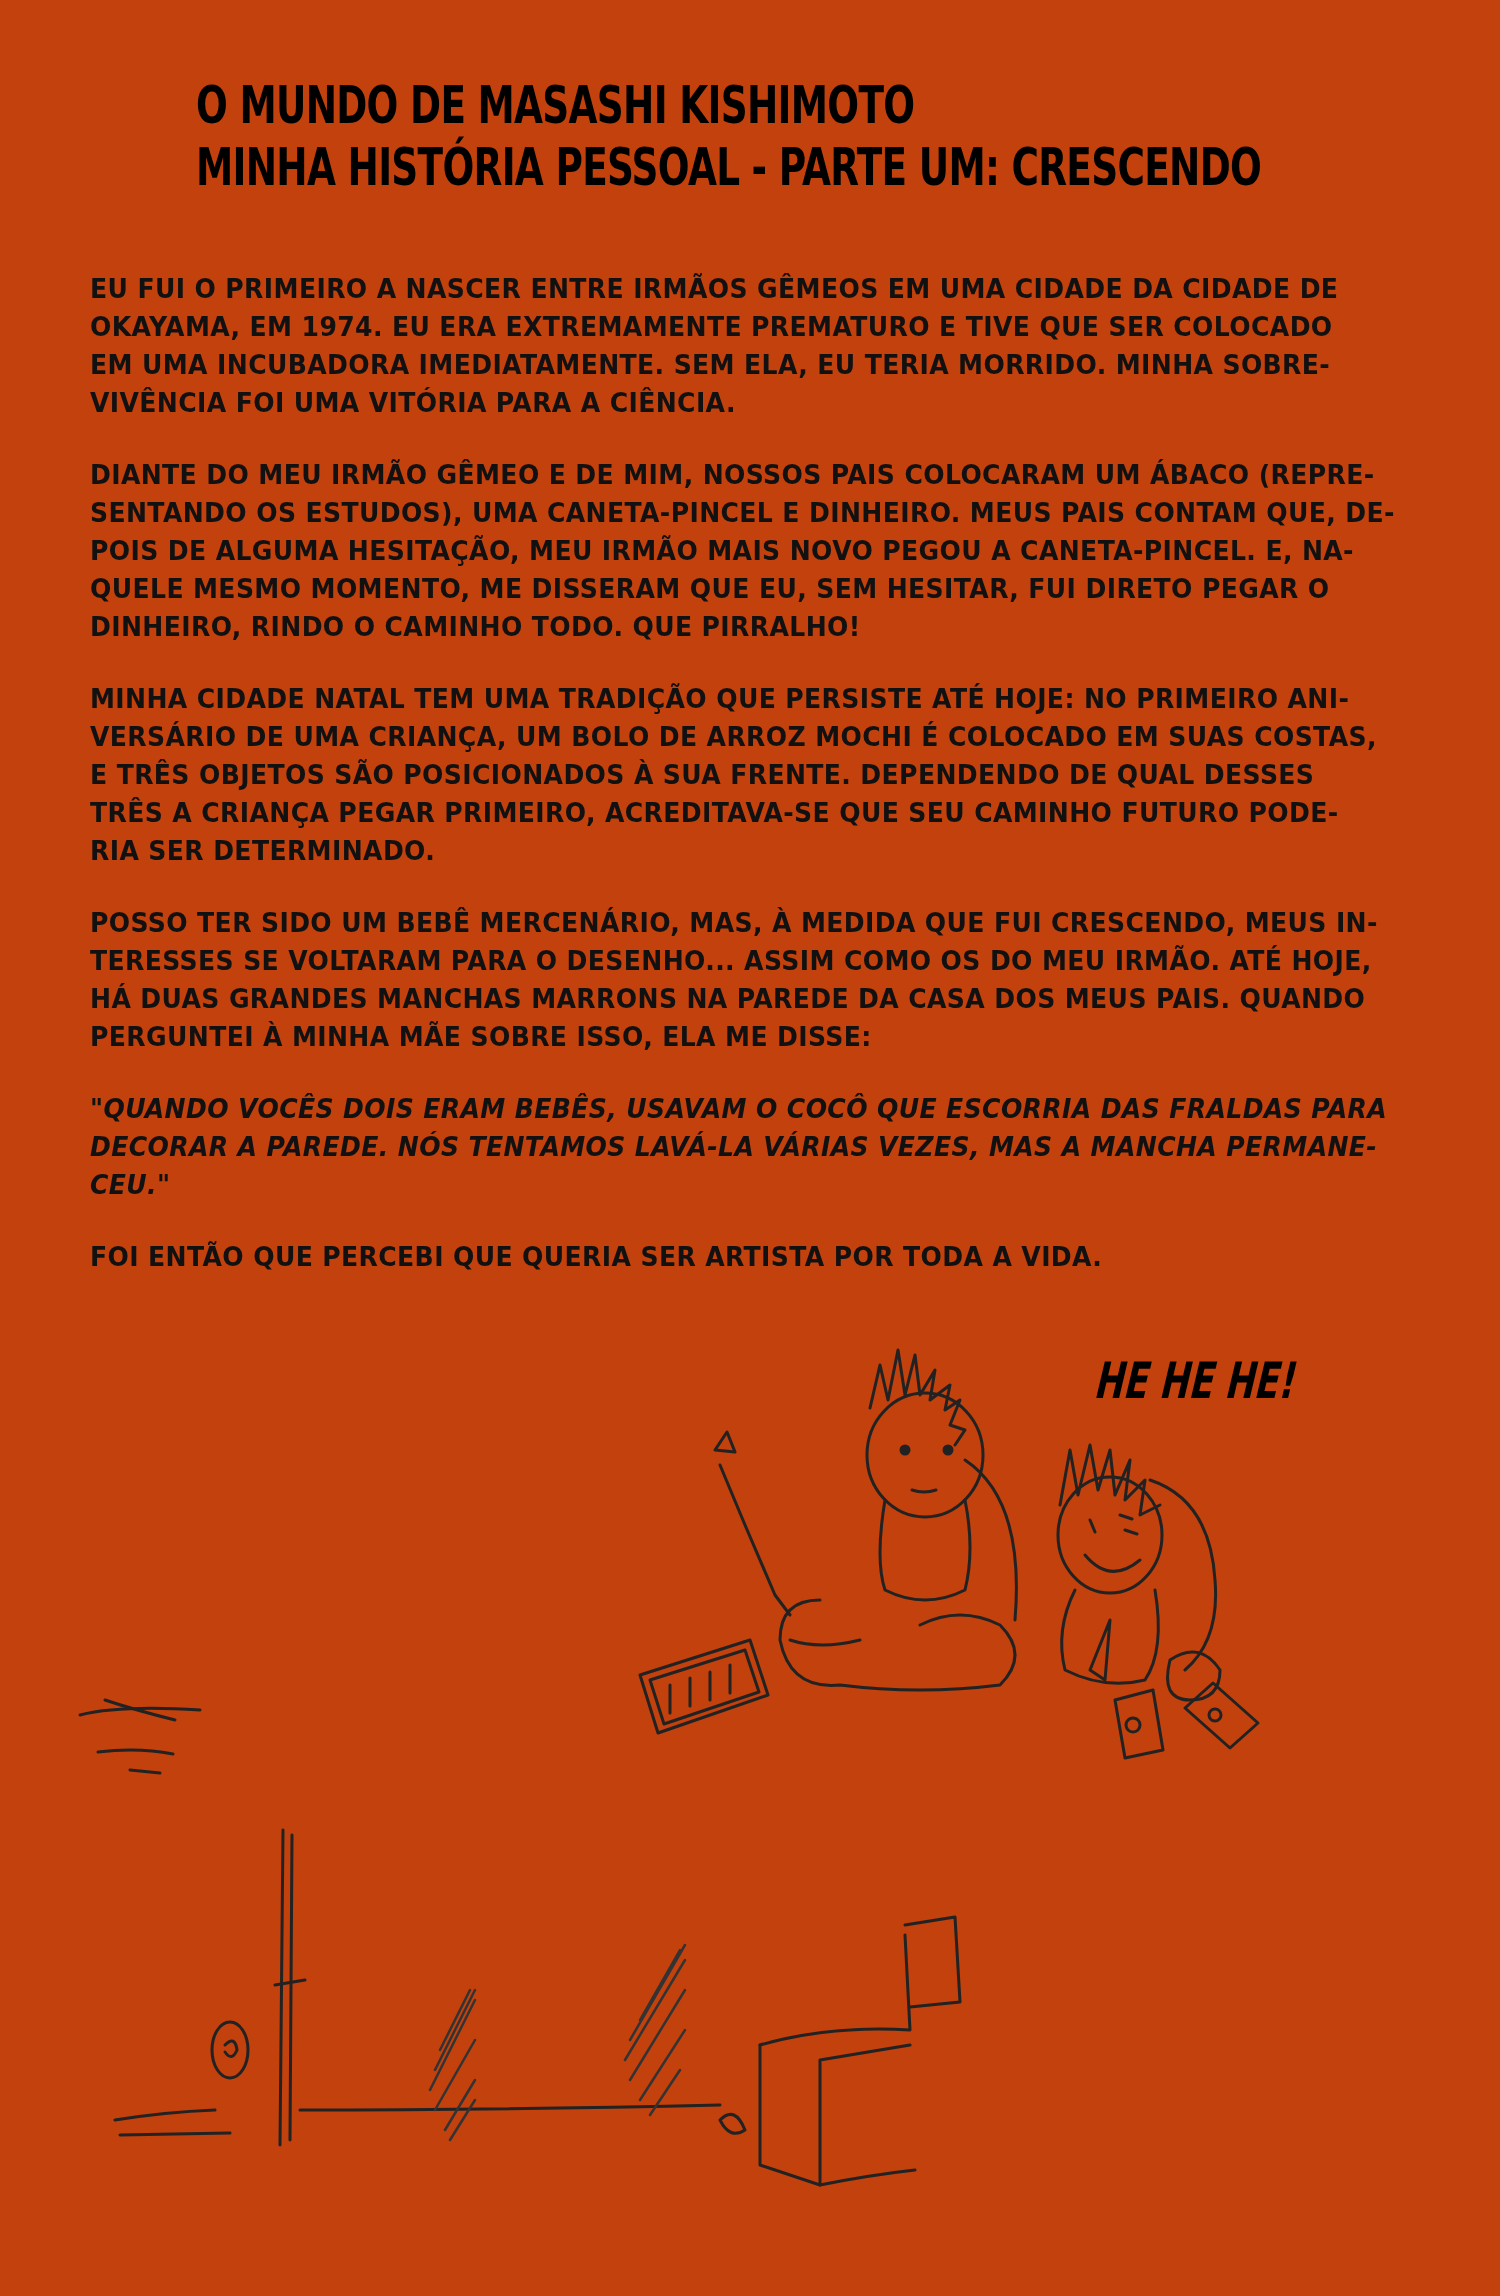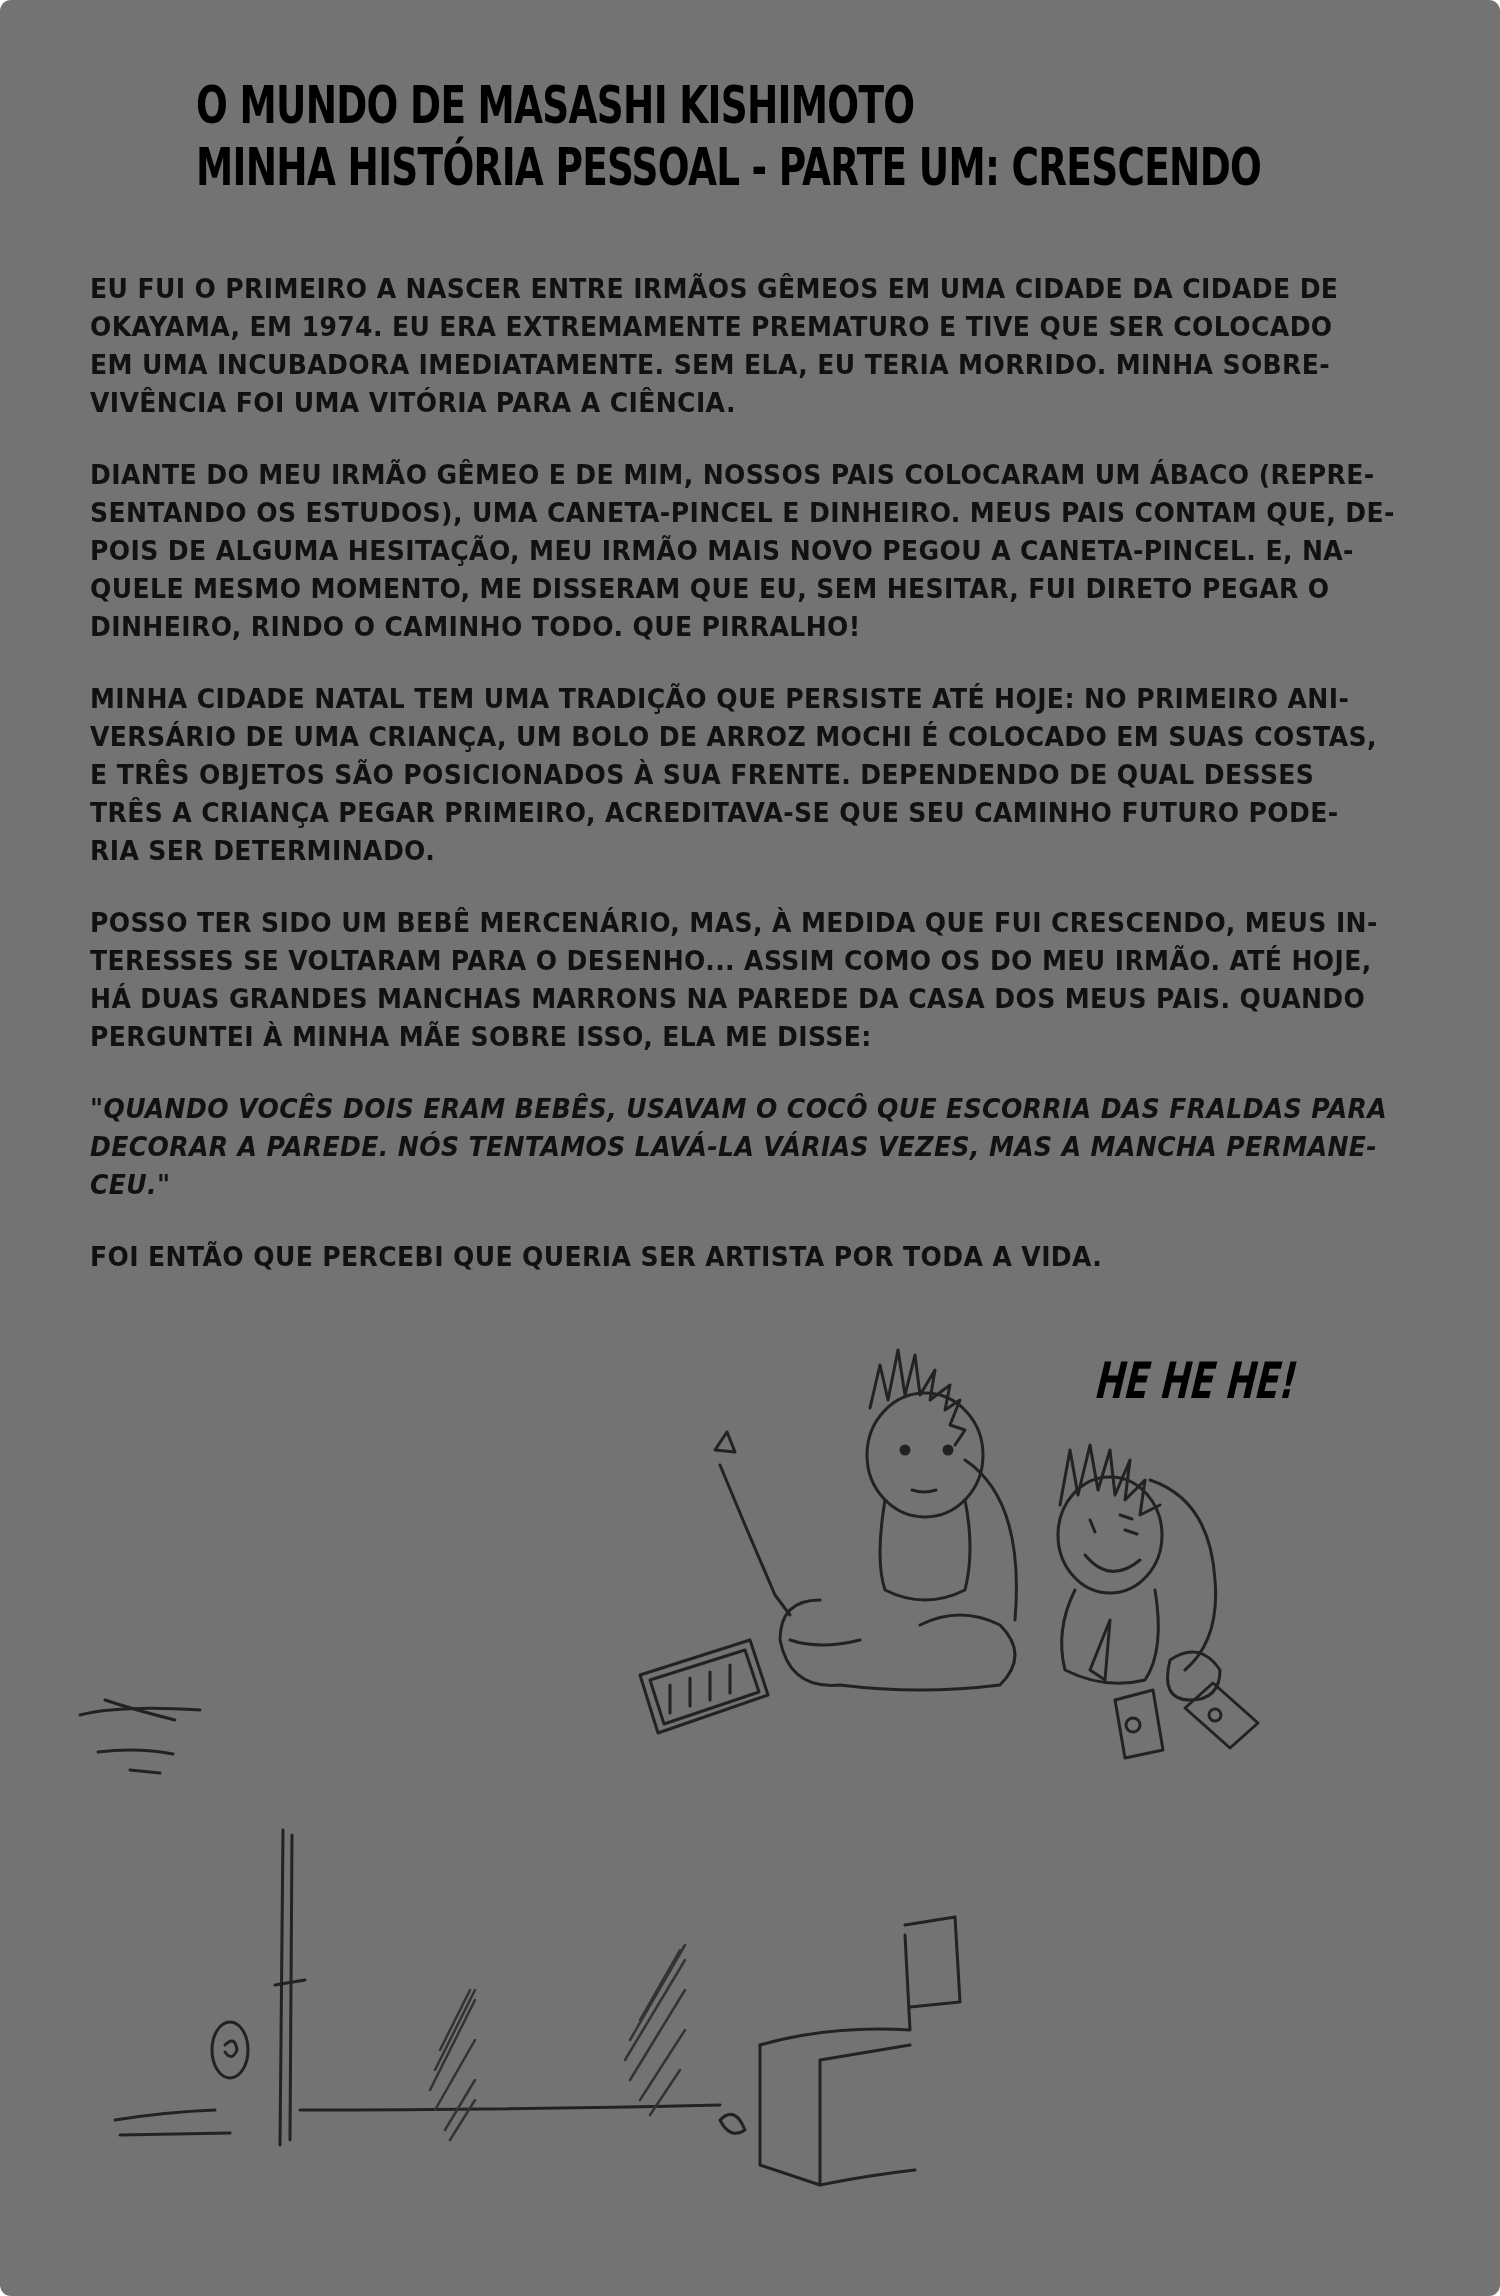--- a/index.html
+++ b/index.html
@@ -1,17 +1,17 @@
 <!DOCTYPE html>
 <html><head>
 <meta charset="utf-8">
 <style>
   html, body { margin: 0; padding: 0; background: #ffffff; }
   body { width: 1500px; height: 2296px; position: relative; overflow: hidden; color: #111; }
-  .page { position: absolute; inset: 0; background: #737373; border-radius: 11px; }
+  .page { position: absolute; inset: 0; background: #c2410c; }
   .title {
     position: absolute; left: 196px; top: 74px;
     font-family: "DejaVu Sans", sans-serif; font-weight: bold;
     font-size: 52px; line-height: 62px; letter-spacing: -1px;
     transform: scaleX(0.72); transform-origin: left top;
     white-space: nowrap; color: #000;
   }
   .title div { margin: 0; }
   .body-text {
     position: absolute; left: 90px; top: 262px; width: 1330px;

